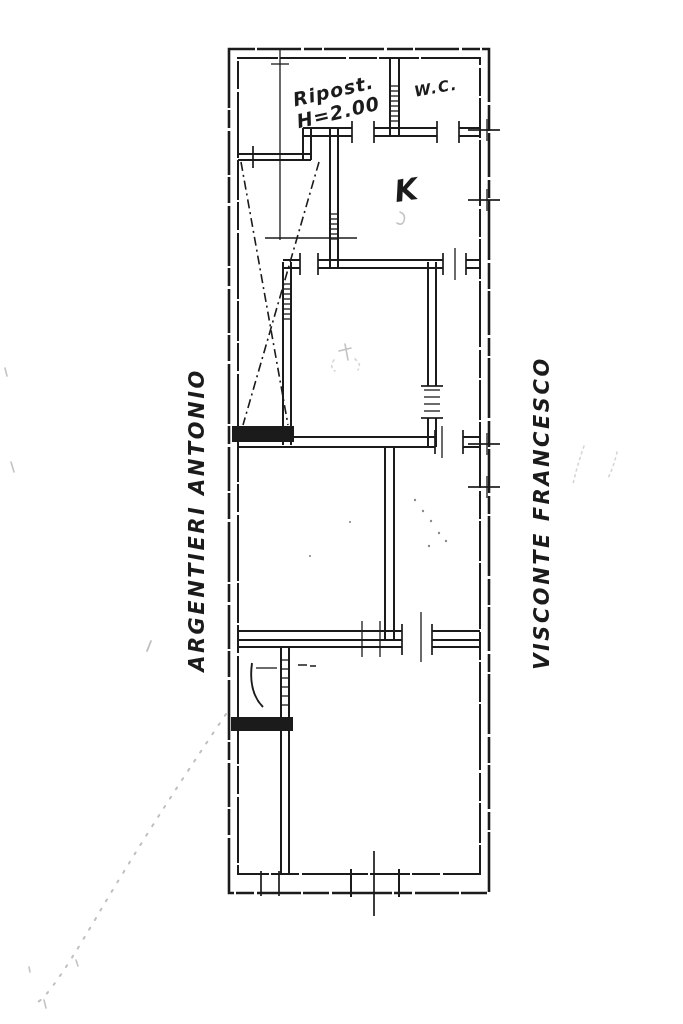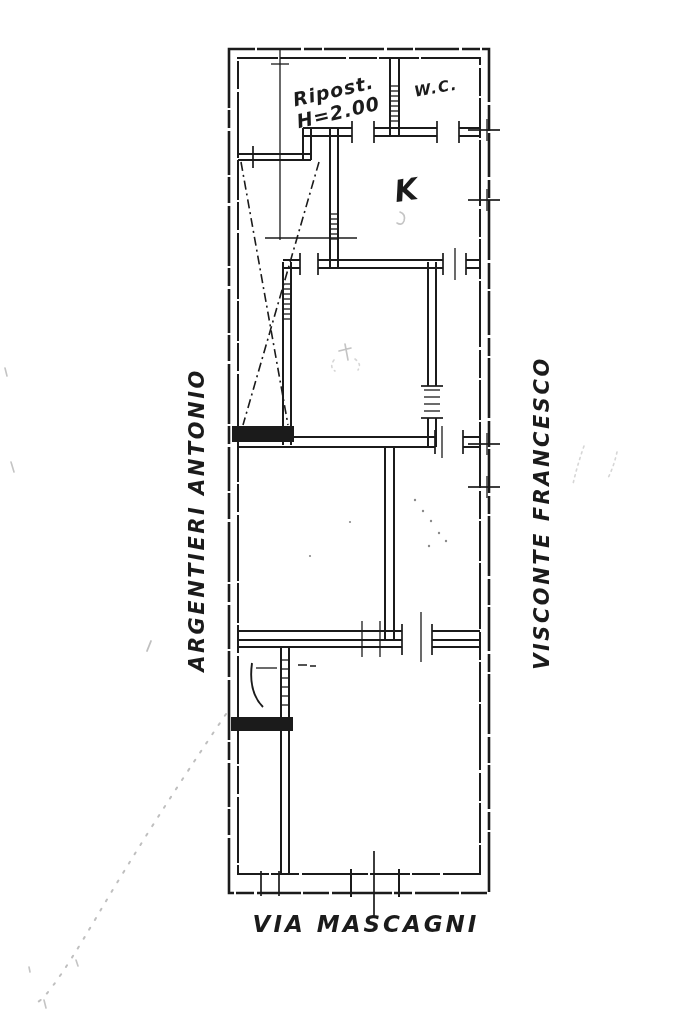--- a/index.html
+++ b/index.html
@@ -202,21 +202,20 @@
       <circle cx="446" cy="541" r="1.2"></circle>
       <circle cx="310" cy="556" r="1.1"></circle>
       <circle cx="350" cy="522" r="1.1"></circle>
     </g>
   </svg>
 
   <div class="lbl street-v" id="lbl-street-left">ARGENTIERI ANTONIO</div>
 
   <div class="lbl street-v" id="lbl-street-right">VISCONTE FRANCESCO</div>
 
-  <div class="lbl" id="lbl-street-bottom">VIA MASCAGNI</div>
 
   <div class="lbl" id="lbl-storage">
     <div>Ripost.</div>
     <div>H=2.00</div>
   </div>
 
   <div class="lbl" id="lbl-wc">W.C.</div>
 
   <div class="lbl" id="lbl-kitchen">K</div>
 

